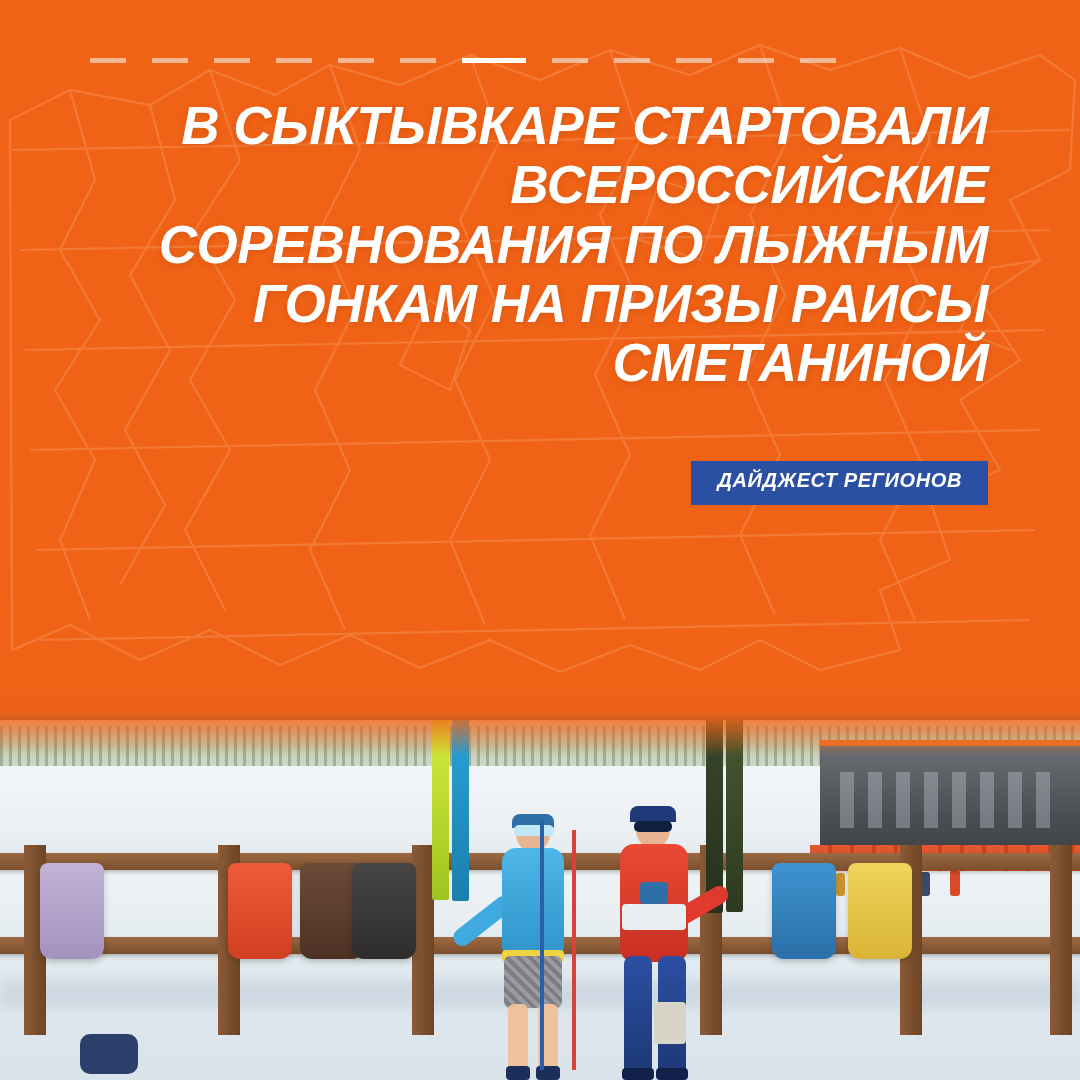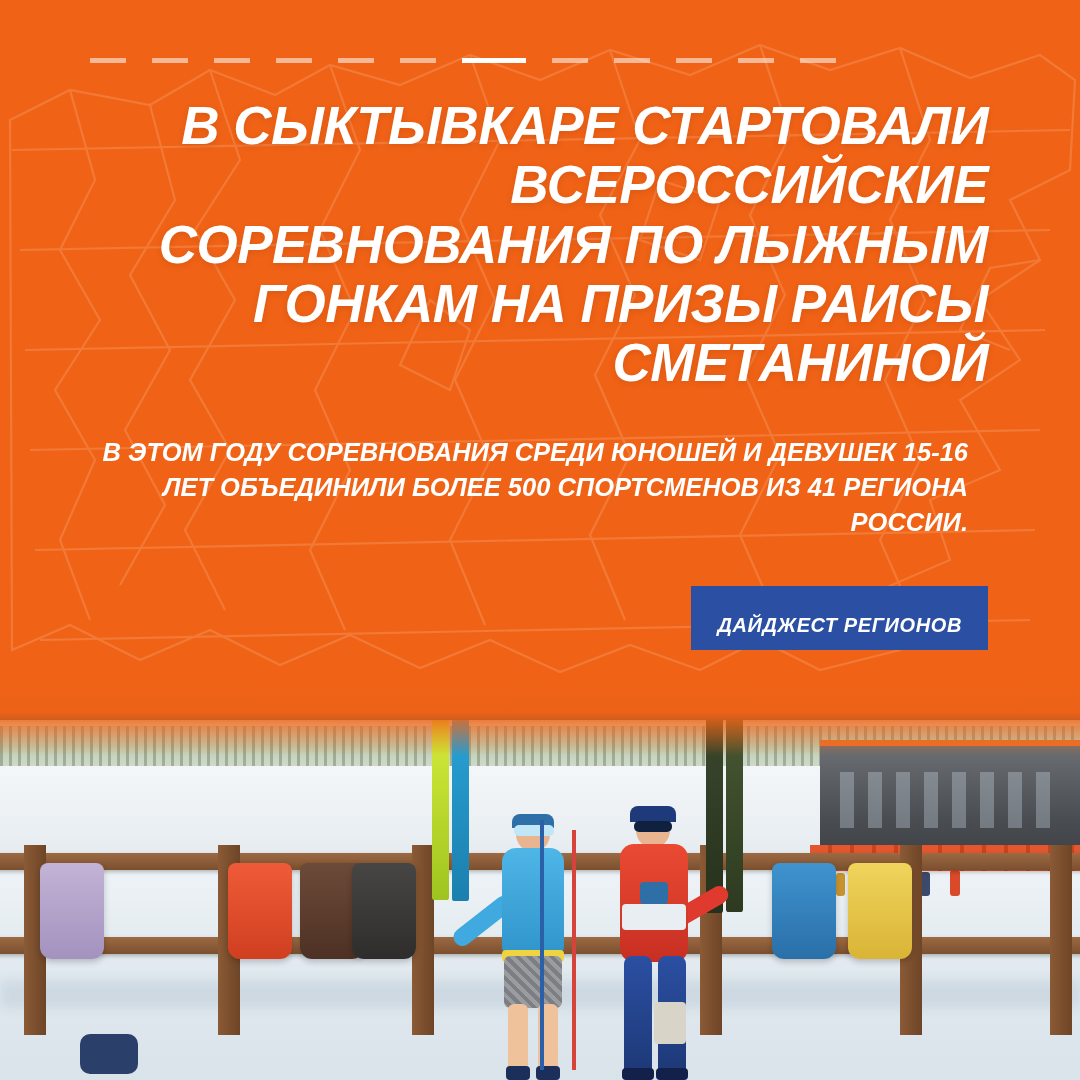--- a/index.html
+++ b/index.html
@@ -219,29 +219,29 @@
     font-weight: 700;
     font-style: italic;
     text-transform: uppercase;
     max-width: 880px;
   }
   .lead p { margin: 0 0 26px 0; }
   .lead p:last-child { margin-bottom: 0; }
 
   .badge {
     display: inline-block;
-    margin-top: 46px;
+    margin-top: 26px;
     background: #2b4fa2;
     color: #ffffff;
     font-size: 20px;
     font-weight: 700;
     font-style: italic;
     letter-spacing: .6px;
     text-transform: uppercase;
-    padding: 28px 26px 13px 26px;
+    padding: 8px 26px 13px 26px;
   }
 </style>
 </head>
 <body>
 
 <div class="poster">
 
   <div class="photo">
     <div class="horizon"></div>
     <div class="treeline"></div>
@@ -370,19 +370,18 @@
     <div class="seg" style="width:36px"></div>
     <div class="seg" style="width:36px"></div>
     <div class="seg" style="width:36px"></div>
     <div class="seg" style="width:36px"></div>
   </div>
 
   <div class="content">
     <h1>В Сыктывкаре стартовали всероссийские соревнования по лыжным гонкам на призы Раисы Сметаниной</h1>
 
     <div class="lead">
-      <p>В этом году соревнования среди юношей и девушек 15-16 лет объединили более 500 спортсменов из 41 региона России.</p>
     </div>
 
     <div class="badge">Дайджест регионов</div>
   </div>
 
 </div>
 
 </body></html>

